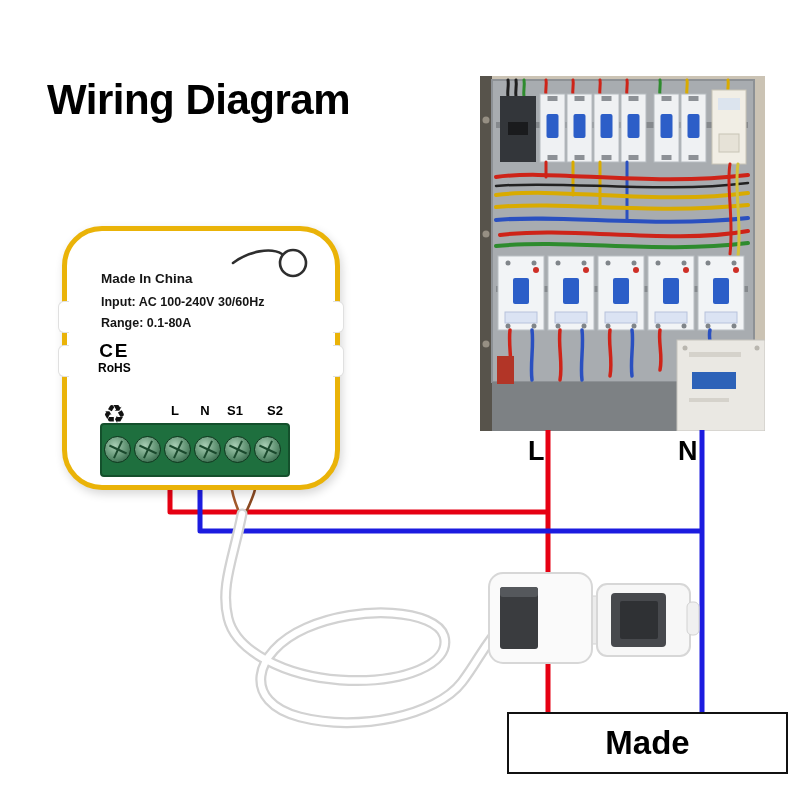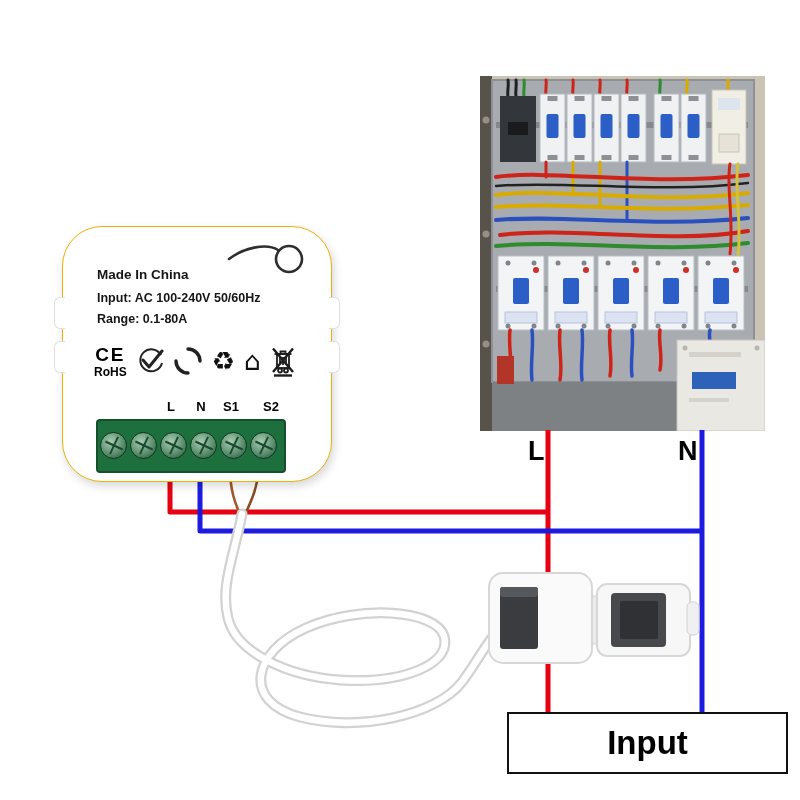--- a/index.html
+++ b/index.html
@@ -14,51 +14,52 @@
 
   .big-label{position:absolute;z-index:4;font-size:27px;font-weight:800;line-height:1;}
   .label-l{left:528px;top:438px;}
   .label-n{left:678px;top:438px;}
 
   .load-box{position:absolute;left:507px;top:712px;width:277px;height:58px;background:#fff;
     border:2px solid #111;z-index:4;display:flex;align-items:center;justify-content:center;}
   .load-box span{font-size:33px;font-weight:800;}
 
   .device{position:absolute;left:62px;top:226px;width:268px;height:254px;background:#fff;
-    border:1px solid #eab308;border-radius:40px;box-shadow:2px 4px 10px rgba(0,0,0,.16);z-index:3;}
+    border:5px solid #eab308;border-radius:40px;box-shadow:2px 4px 10px rgba(0,0,0,.16);z-index:3;}
   .tab{position:absolute;width:10px;height:30px;background:#fff;border:1px solid #e0e0e0;}
   .tab.l{left:-9px;border-radius:6px 0 0 6px;border-right:none;}
   .tab.r{right:-9px;border-radius:0 6px 6px 0;border-left:none;}
   .tab.t1{top:70px;}.tab.t2{top:114px;}
   .reset-icon{position:absolute;right:22px;top:10px;}
   .dtext{position:absolute;left:34px;font-weight:700;white-space:nowrap;color:#151515;}
   .made{top:40px;font-size:13.5px;}
   .inputr{top:64px;font-size:12.5px;}
   .ranger{top:85px;font-size:12.5px;}
-  .cert-row{position:absolute;left:31px;top:110px;display:flex;align-items:center;gap:9px;height:48px;}
+  .cert-row{position:absolute;left:31px;top:110px;display:flex;align-items:center;gap:9px;height:48px;flex-direction:column;}
   .ce-block{display:flex;flex-direction:column;align-items:center;line-height:1;}
   .ce{font-size:19px;font-weight:700;letter-spacing:2px;}
   .rohs{font-size:12px;font-weight:700;margin-top:2px;}
   .glyph{font-size:26px;line-height:1;color:#111;font-family:"DejaVu Sans",sans-serif;}
   .tlabel{position:absolute;top:172px;font-size:13px;font-weight:700;transform:translateX(-50%);}
   .tblock{position:absolute;left:33px;top:192px;width:186px;height:50px;background:#1e6f3e;
     border:2px solid #14502c;border-radius:4px;}
   .screw{position:absolute;top:11px;width:25px;height:25px;border-radius:50%;
     background:radial-gradient(circle at 40% 35%, #a8cdb4, #5d9070 55%, #2b5c3f 90%);
     border:1px solid #10371f;}
   .screw::before,.screw::after{content:"";position:absolute;left:50%;top:3px;bottom:3px;width:2px;
     background:#1b4a2e;}
   .screw::before{transform:translateX(-50%) rotate(25deg);}
   .screw::after{transform:translateX(-50%) rotate(115deg);}
 </style>
 </head>
 <body>
 
 <div class="canvas">
 
+  <div class="title">Wiring Diagram</div>
 
   <div class="panel-photo">
     <svg viewBox="0 0 285 355" width="285" height="355">
       <rect width="285" height="355" fill="#cbc3b4"></rect>
       <rect x="0" y="0" width="12" height="355" fill="#57534b"></rect>
       <circle cx="6" cy="44" r="3.5" fill="#968f83"></circle>
       <circle cx="6" cy="158" r="3.5" fill="#968f83"></circle>
       <circle cx="6" cy="268" r="3.5" fill="#968f83"></circle>
       <rect x="12" y="4" width="262" height="302" fill="#a8acb0" stroke="#8d9195" stroke-width="2"></rect>
 
@@ -243,21 +244,21 @@
     <div class="tab l t2"></div>
     <div class="tab r t1"></div>
     <div class="tab r t2"></div>
 
     <svg class="reset-icon" width="84" height="42" viewBox="0 0 84 42">
       <path d="M4 22 C 20 10, 42 6, 53 13" stroke="#2e2e2e" stroke-width="2.6" fill="none" stroke-linecap="round"></path>
       <circle cx="64" cy="22" r="13" stroke="#2e2e2e" stroke-width="2.6" fill="none"></circle>
     </svg>
 
     <div class="dtext made">Made In China</div>
-    <div class="dtext inputr">Input: AC 100-240V 50/60Hz</div>
+    <div class="dtext inputr">Input: AC 100-240V 30/60Hz</div>
     <div class="dtext ranger">Range: 0.1-80A</div>
 
     <div class="cert-row">
       <div class="ce-block">
         <span class="ce">CE</span>
         <span class="rohs">RoHS</span>
       </div>
       <svg width="28" height="30" viewBox="0 0 28 30">
         <path d="M25 9 A 11 11 0 1 0 26 17" stroke="#222" stroke-width="2" fill="none"></path>
         <path d="M7 14 L 13 21 L 26 5" stroke="#222" stroke-width="3" fill="none" stroke-linecap="round" stroke-linejoin="round"></path>
@@ -297,16 +298,16 @@
       <div class="screw" style="left:92px"></div>
       <div class="screw" style="left:122px"></div>
       <div class="screw" style="left:152px"></div>
     </div>
   </div>
 
   <div class="big-label label-l">L</div>
   <div class="big-label label-n">N</div>
 
   <div class="load-box">
-    <span>Input</span>
+    <span>Made</span>
   </div>
 
 </div>
 
 </body></html>

